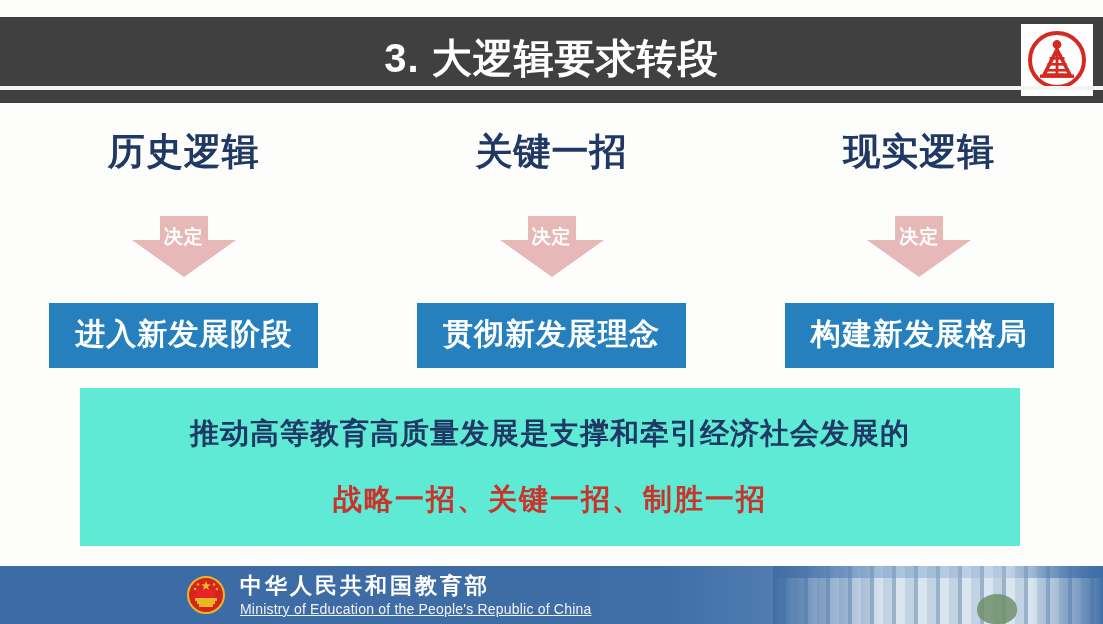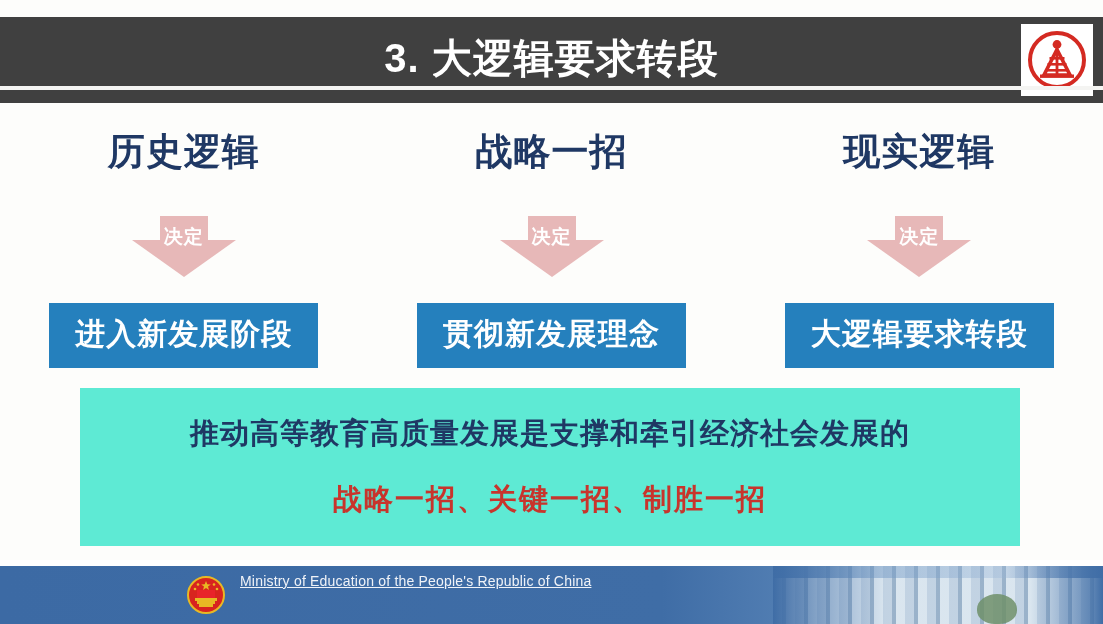--- a/index.html
+++ b/index.html
@@ -276,37 +276,37 @@
       <div class="col-title">历史逻辑</div>
       <div class="arrow">
         <div class="arrow-shaft"></div>
         <div class="arrow-head"></div>
         <div class="arrow-label">决定</div>
       </div>
       <div class="result-box">进入新发展阶段</div>
     </div>
 
     <div class="col">
-      <div class="col-title">战略一招</div>
+      <div class="col-title">关键一招</div>
       <div class="arrow">
         <div class="arrow-shaft"></div>
         <div class="arrow-head"></div>
         <div class="arrow-label">决定</div>
       </div>
       <div class="result-box">贯彻新发展理念</div>
     </div>
 
     <div class="col">
       <div class="col-title">现实逻辑</div>
       <div class="arrow">
         <div class="arrow-shaft"></div>
         <div class="arrow-head"></div>
         <div class="arrow-label">决定</div>
       </div>
-      <div class="result-box">大逻辑要求转段</div>
+      <div class="result-box">构建新发展格局</div>
     </div>
 
   </div>
 
   <div class="panel">
     <div class="panel-line1">推动高等教育高质量发展是支撑和牵引经济社会发展的</div>
     <div class="panel-line2">战略一招、关键一招、制胜一招</div>
   </div>
 
   <div class="footer-topline"></div>
@@ -326,17 +326,18 @@
         <rect x="13" y="29" width="14" height="3" fill="#e8b923"></rect>
         <polygon points="20,6 21.3,9.3 24.8,9.4 22,11.6 23,15 20,13 17,15 18,11.6 15.2,9.4 18.7,9.3" fill="#e8b923"></polygon>
         <circle cx="12" cy="9.5" r="1.3" fill="#e8b923"></circle>
         <circle cx="28" cy="9.5" r="1.3" fill="#e8b923"></circle>
         <circle cx="9" cy="14" r="1.3" fill="#e8b923"></circle>
         <circle cx="31" cy="14" r="1.3" fill="#e8b923"></circle>
       </svg>
     </div>
 
     <div class="footer-text">
+      <div class="footer-title-cn">中华人民共和国教育部</div>
       <div class="footer-title-en">Ministry of Education of the People's Republic of China</div>
     </div>
   </div>
 
 </div>
 
 </body></html>

